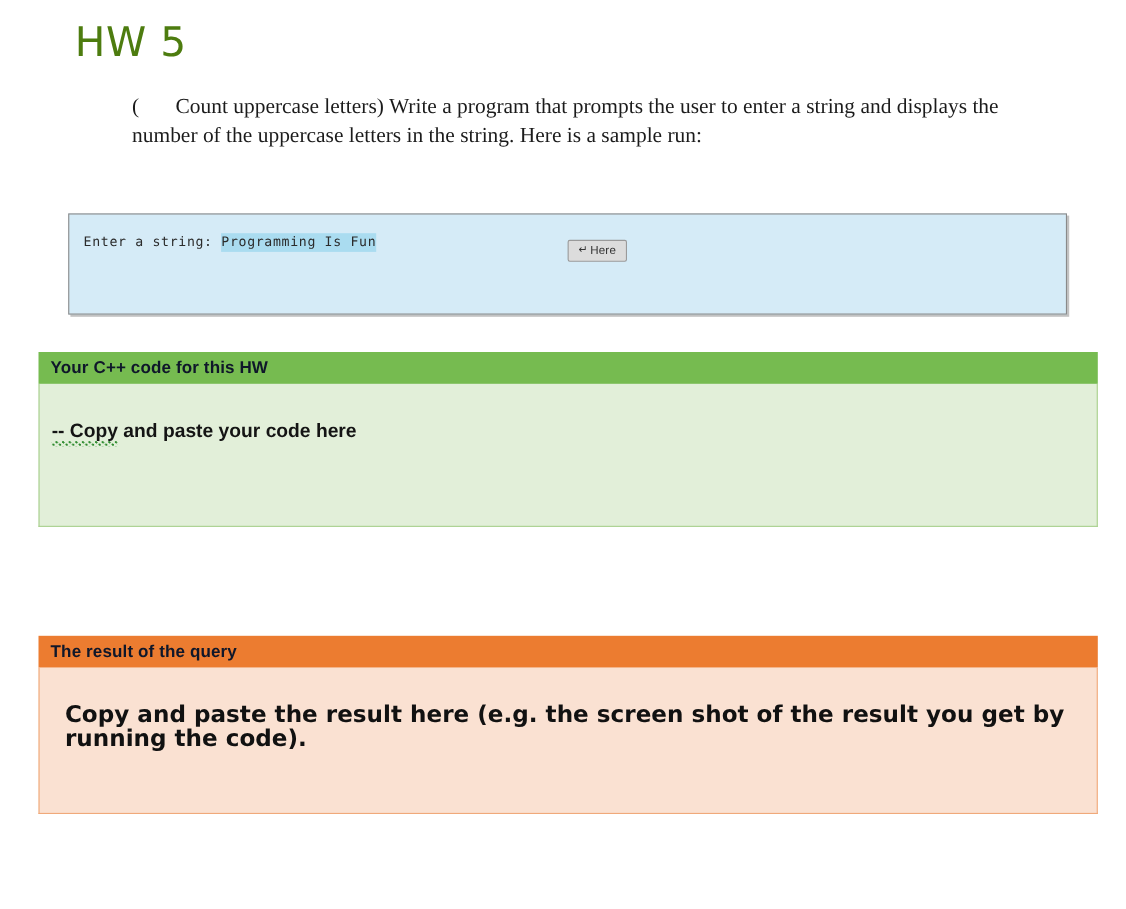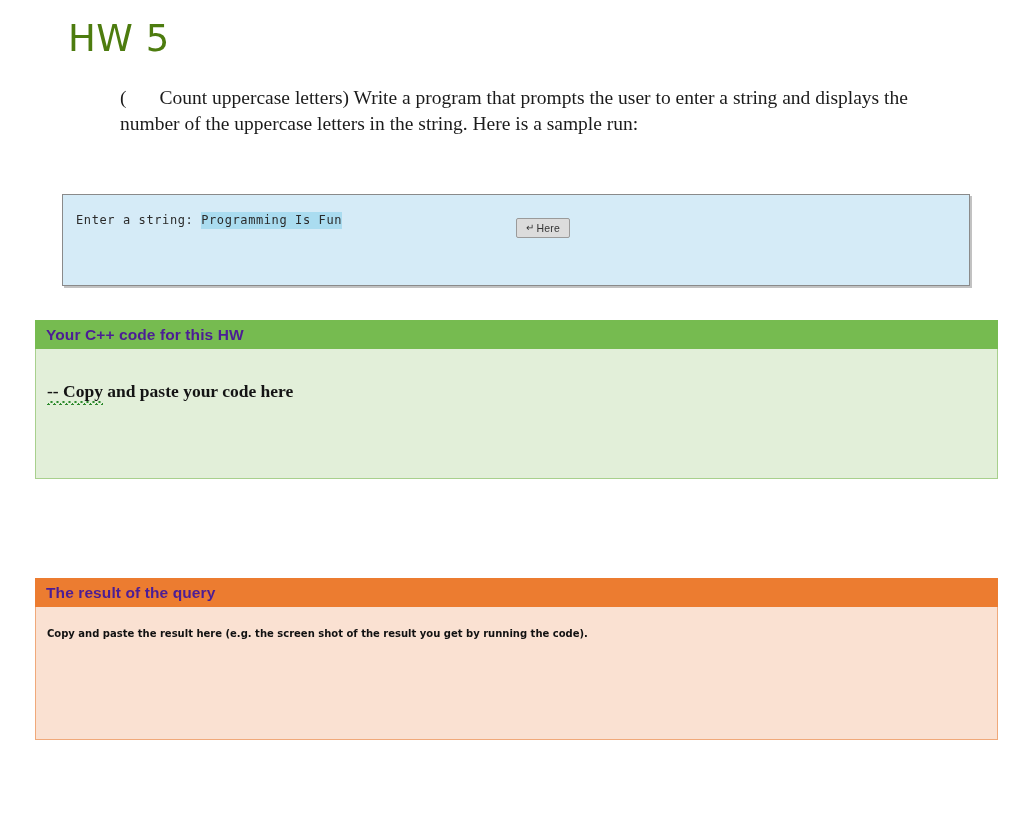--- a/index.html
+++ b/index.html
@@ -102,21 +102,21 @@
     width: 963px;
     box-sizing: border-box;
   }
   .panel-header {
     height: 29px;
     display: flex;
     align-items: center;
     padding-left: 11px;
     font-size: 15.5px;
     font-weight: bold;
-    color: #4c1d95;
+    color: #0f172a;
     box-sizing: border-box;
     letter-spacing: 0.1px;
   }
   .panel-body {
     box-sizing: border-box;
     border-style: solid;
     border-width: 0 1px 1px 1px;
   }
   .panel-body-text {
     padding: 31px 14px 0 11px;
@@ -126,21 +126,21 @@
 
   
   .panel-green { top: 320px; }
   .panel-green .panel-header { background: #76bb50; }
   .panel-green .panel-body {
     background: #e2efd9;
     border-color: #a8d08d;
     height: 130px;
   }
   .panel-green .panel-body-text {
-    font-family: Liberation Serif, serif;
+    font-family: Liberation Sans, sans-serif;
     font-weight: bold;
     font-size: 17.5px;
     color: #141414;
   }
   .spellcheck {
     display: inline;
     background-image:
       radial-gradient(circle at 1.5px 3.2px, #2e8b2e 1.05px, transparent 1.2px),
       radial-gradient(circle at 4.5px 1.0px, #2e8b2e 1.05px, transparent 1.2px);
     background-size: 6px 5px;
@@ -153,23 +153,24 @@
   .panel-orange { top: 578px; }
   .panel-orange .panel-header { background: #ec7c30; }
   .panel-orange .panel-body {
     background: #fae1d2;
     border-color: #f0a97a;
     height: 133px;
   }
   .panel-orange .panel-body-text {
     font-family: "DejaVu Sans", sans-serif;
     font-weight: bold;
-    font-size: 10px;
+    font-size: 21px;
     color: #111111;
-    padding-top: 16px;
+    padding-top: 31px;
+    margin-left: 12px;
   }
 </style>
 </head>
 <body>
 
 <div class="page-title">HW 5</div>
 
 <div class="problem-text"><span>(</span><span class="ital">Count uppercase letters</span><span>)</span><span> Write a program that prompts the user to enter a string and displays the number of the uppercase letters in the string. Here is a sample run:</span></div>
 
 <div class="console-box">

